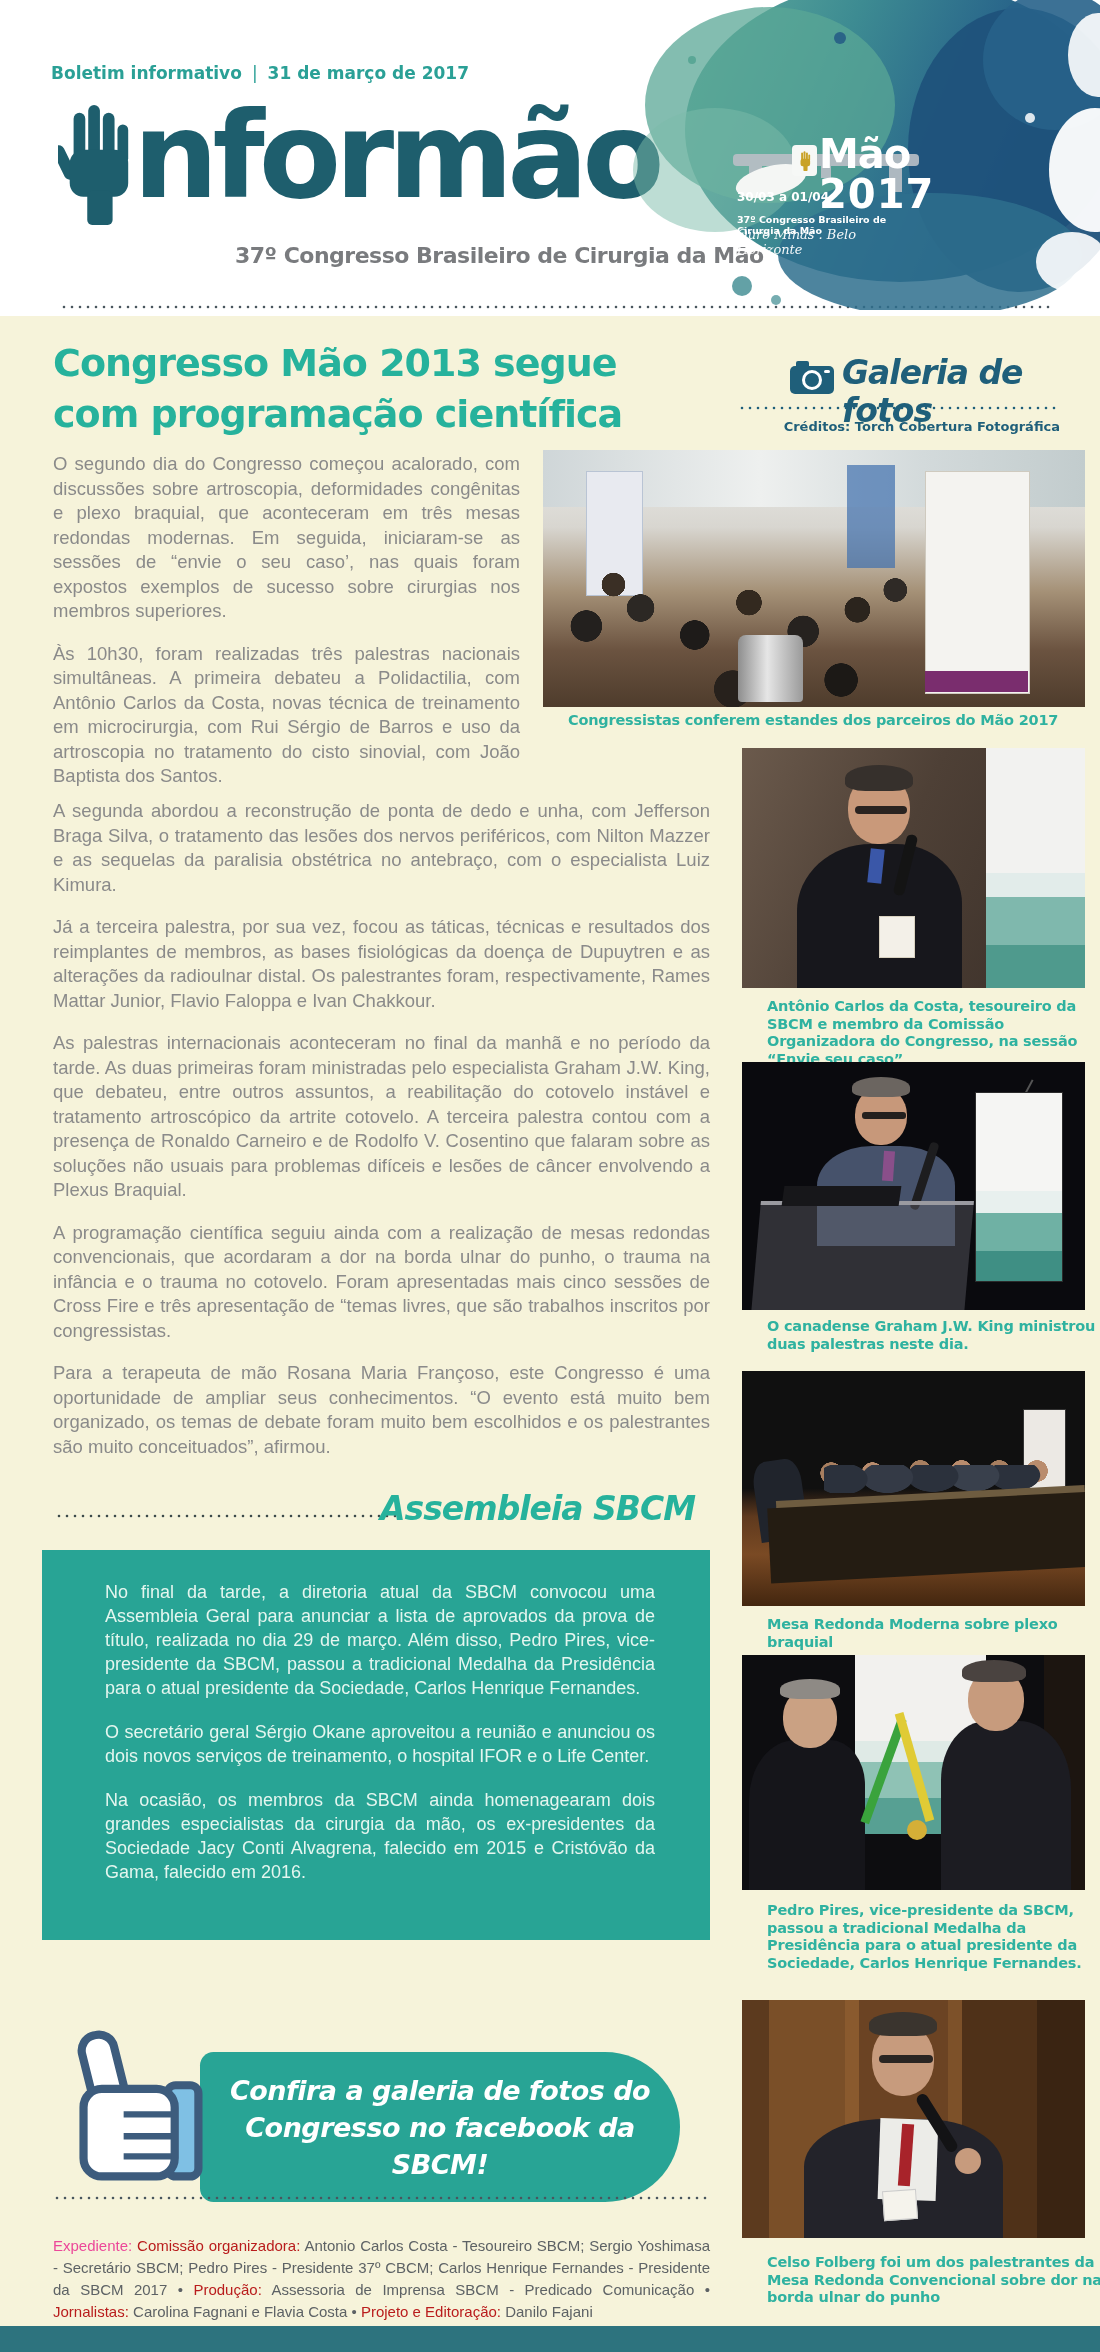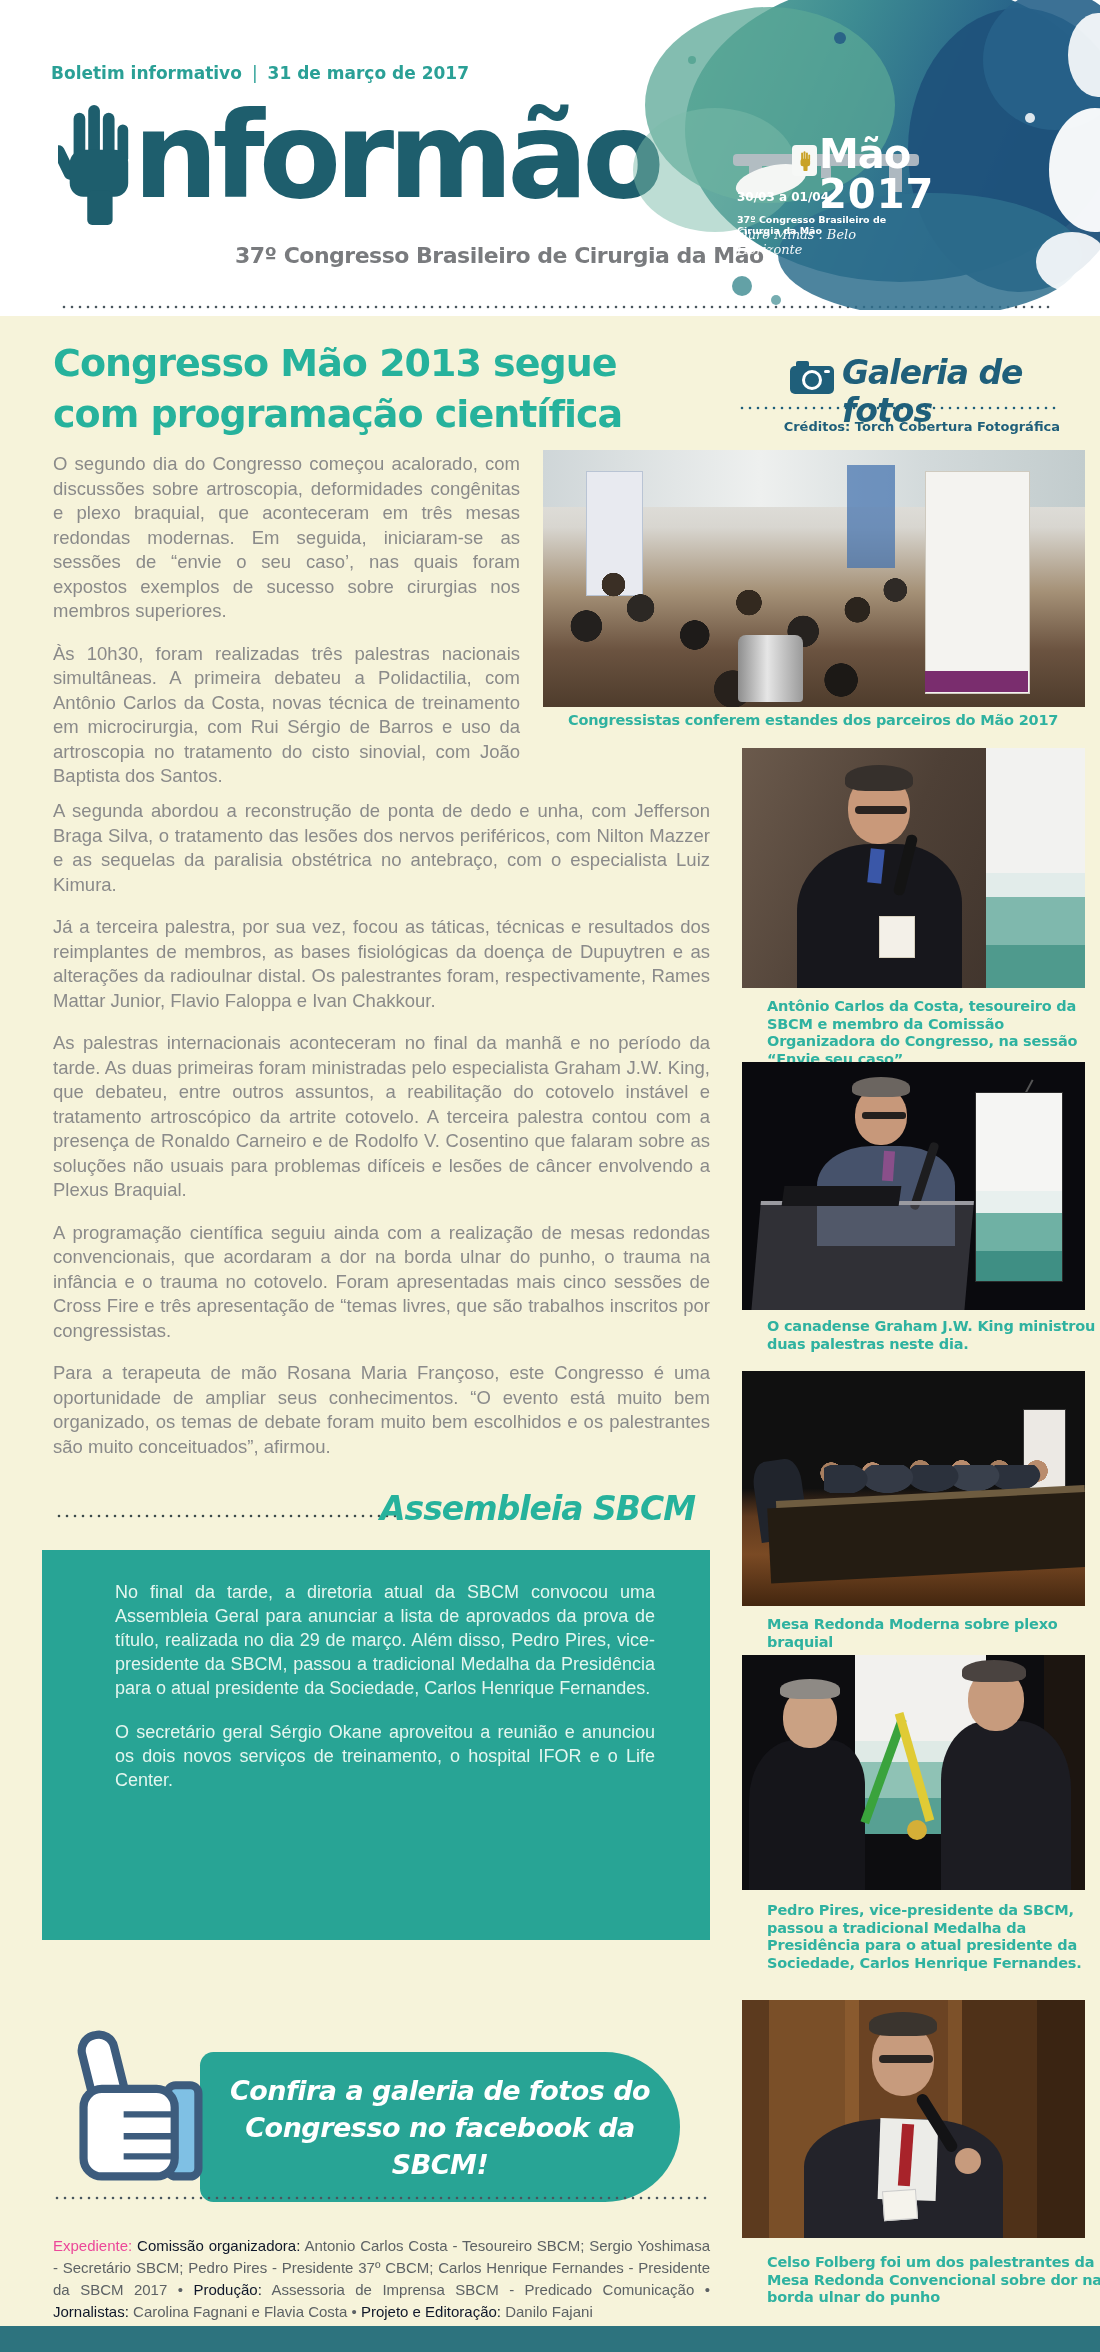--- a/index.html
+++ b/index.html
@@ -48,33 +48,33 @@
 
   .photo{position:absolute;overflow:hidden;background:#222;}
   .photo i{position:absolute;display:block;}
   .cap{position:absolute;font:bold 14.5px/17.5px "DejaVu Sans",sans-serif;color:#2fb2a0;letter-spacing:-0.2px;margin-left:25px;}
 
   
   .asmtitle{position:absolute;left:38px;top:1490px;width:657px;text-align:right;
             font:bold italic 33px/38px "DejaVu Sans",sans-serif;font-style:italic;color:#26b29c;letter-spacing:-1px;}
   .tealbox{position:absolute;left:42px;top:1550px;width:668px;height:390px;background:#28a495;
            box-sizing:border-box;padding:30px 55px 0 55px;}
-  .tealbox p{margin:0 0 20px 18px;text-align:justify;font:18px/24px "Liberation Sans",sans-serif;color:#e4f6ef;}
+  .tealbox p{margin:0 0 20px 8px;text-align:justify;font:18px/24px "Liberation Sans",sans-serif;color:#e4f6ef;}
 
   
   .pill{position:absolute;left:200px;top:2052px;width:480px;height:150px;background:#28a495;
         border-radius:14px 78px 78px 14px;display:flex;align-items:center;justify-content:center;}
   .pill .txt{font:bold italic 27px/37px "DejaVu Sans",sans-serif;font-style:italic;color:#ffffff;
              text-align:center;letter-spacing:-0.5px;}
 
   
   .exped{position:absolute;left:53px;top:2220px;width:657px;text-align:justify;
          font:15px/22px "Liberation Sans",sans-serif;color:#5d6265;}
   .exped .lbl{font-weight:normal;color:#ec4899;}
-  .exped .teal{color:#0f172a;}
+  .exped .teal{color:#b91c1c;}
 </style>
 </head>
 <body>
 
 <div class="page">
 
   <div class="cream"></div>
 
   <svg class="abs" style="left:600px;top:0;z-index:1" width="500" height="310" viewBox="0 0 500 310">
     <defs>
@@ -271,20 +271,21 @@
     <p>As palestras internacionais aconteceram no final da manhã e no período da tarde. As duas primeiras foram ministradas pelo especialista Graham J.W. King, que debateu, entre outros assuntos, a reabilitação do cotovelo instável e tratamento artroscópico da artrite cotovelo. A terceira palestra contou com a presença de Ronaldo Carneiro e de Rodolfo V. Cosentino que falaram sobre as soluções não usuais para problemas difíceis e lesões de câncer envolvendo a Plexus Braquial.</p>
     <p>A programação científica seguiu ainda com a realização de mesas redondas convencionais, que acordaram a dor na borda ulnar do punho, o trauma na infância e o trauma no cotovelo.  Foram apresentadas mais cinco sessões de Cross Fire e três apresentação de “temas livres, que são trabalhos inscritos por congressistas.</p>
     <p>Para a terapeuta de mão Rosana Maria Françoso, este Congresso é uma oportunidade de ampliar seus conhecimentos. “O evento está muito bem organizado, os temas de debate foram muito bem escolhidos e os palestrantes são muito conceituados”, afirmou.</p>
   </div>
 
   <div class="dots dots-gray" style="left:55px;top:1514px;width:345px;"></div>
   <div class="asmtitle">Assembleia SBCM</div>
   <div class="tealbox">
     <p>No final da tarde, a diretoria atual da SBCM convocou uma Assembleia Geral para anunciar a lista de aprovados da prova de título, realizada no dia 29 de março. Além disso, Pedro Pires, vice-presidente da SBCM, passou a tradicional Medalha da Presidência para o atual presidente da Sociedade, Carlos Henrique Fernandes.</p>
     <p>O secretário geral Sérgio Okane aproveitou a reunião e anunciou os dois novos serviços de treinamento, o hospital IFOR e o Life Center.</p>
+    <p>Na ocasião, os membros da SBCM ainda homenagearam dois grandes especialistas da cirurgia da mão, os ex-presidentes da Sociedade Jacy Conti Alvagrena, falecido em 2015 e Cristóvão da Gama, falecido em 2016.</p>
   </div>
 
   <svg class="abs" style="left:58px;top:2016px;z-index:3" width="155" height="185" viewBox="0 0 170 195">
     <rect x="120" y="72" width="34" height="100" rx="9" fill="#7fc0e4" stroke="#3d5c7d" stroke-width="9"></rect>
     <rect x="32" y="16" width="36" height="84" rx="17" fill="#ffffff" stroke="#3d5c7d" stroke-width="9" transform="rotate(-14 50 58)"></rect>
     <rect x="28" y="76" width="100" height="96" rx="20" fill="#ffffff" stroke="#3d5c7d" stroke-width="9"></rect>
     <line x1="72" y1="104" x2="124" y2="104" stroke="#3d5c7d" stroke-width="7"></line>
     <line x1="72" y1="128" x2="124" y2="128" stroke="#3d5c7d" stroke-width="7"></line>
     <line x1="72" y1="150" x2="124" y2="150" stroke="#3d5c7d" stroke-width="7"></line>
   </svg>

